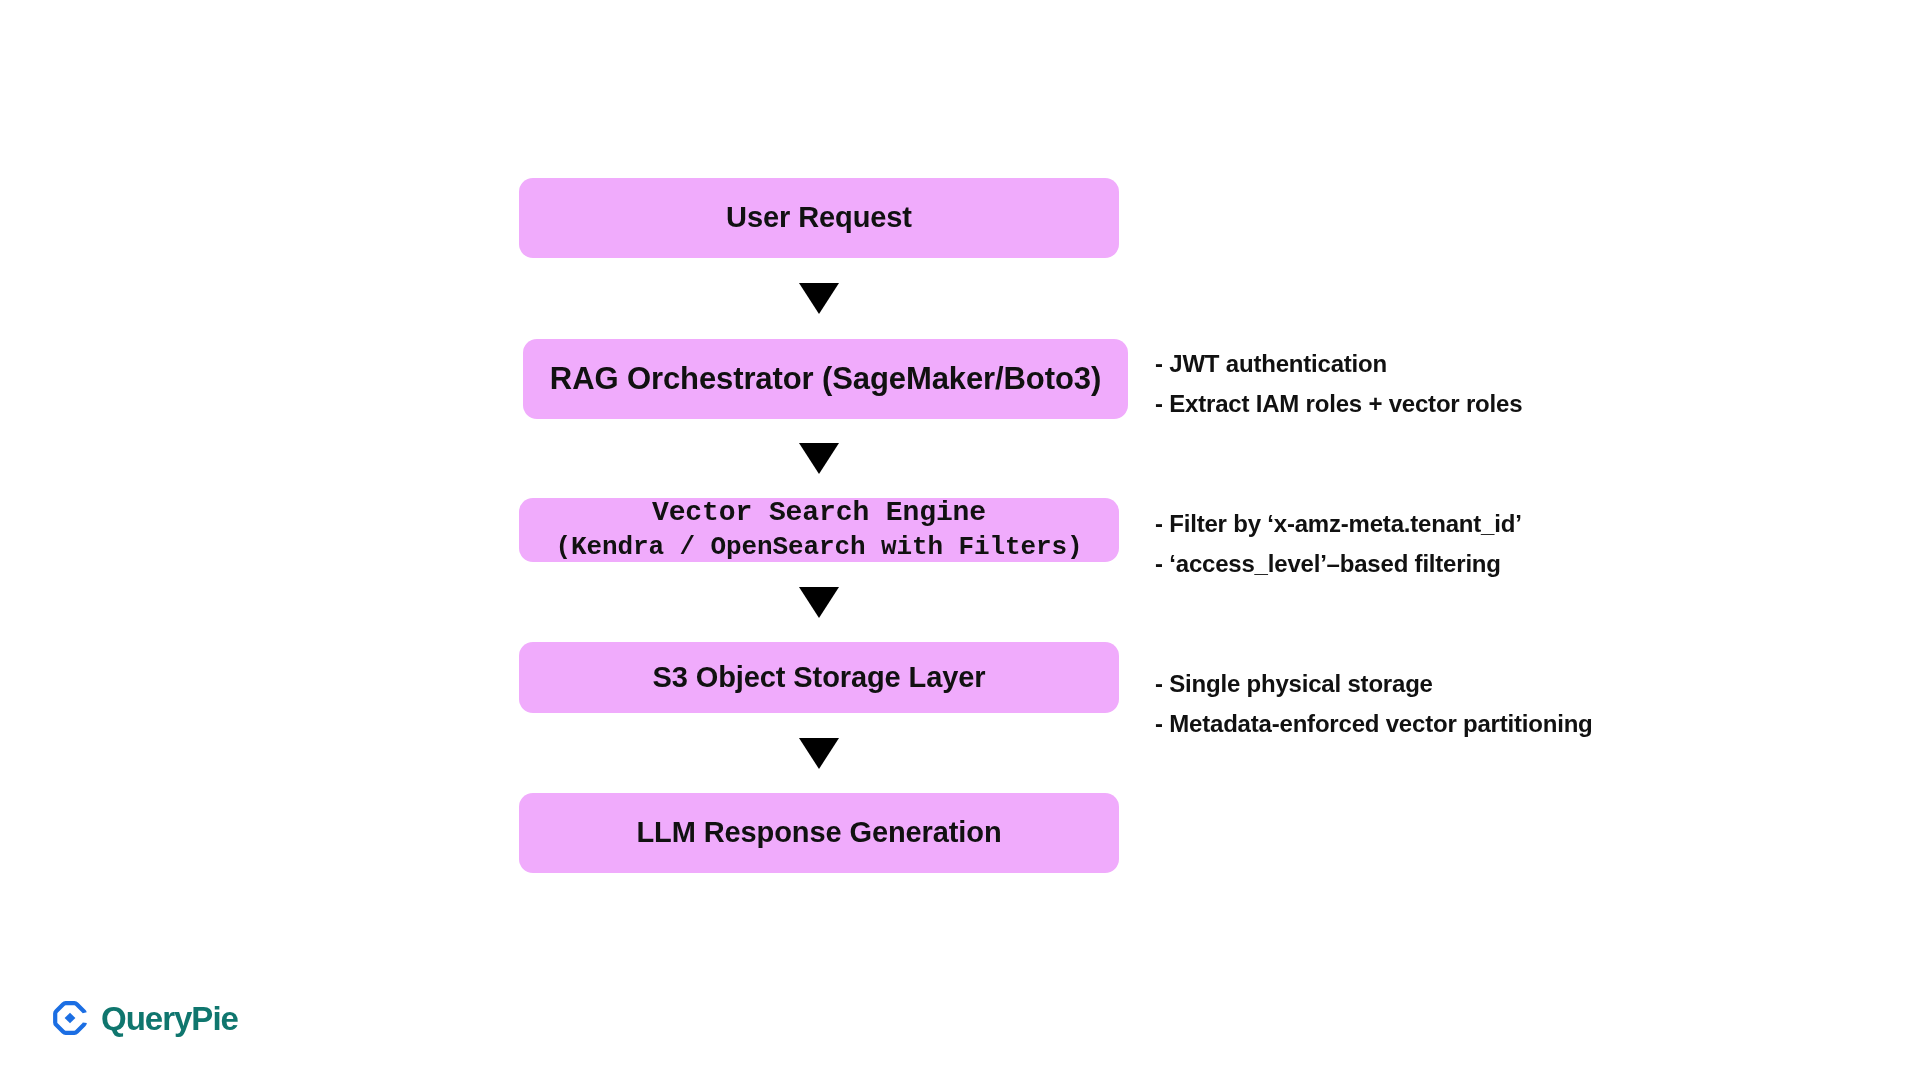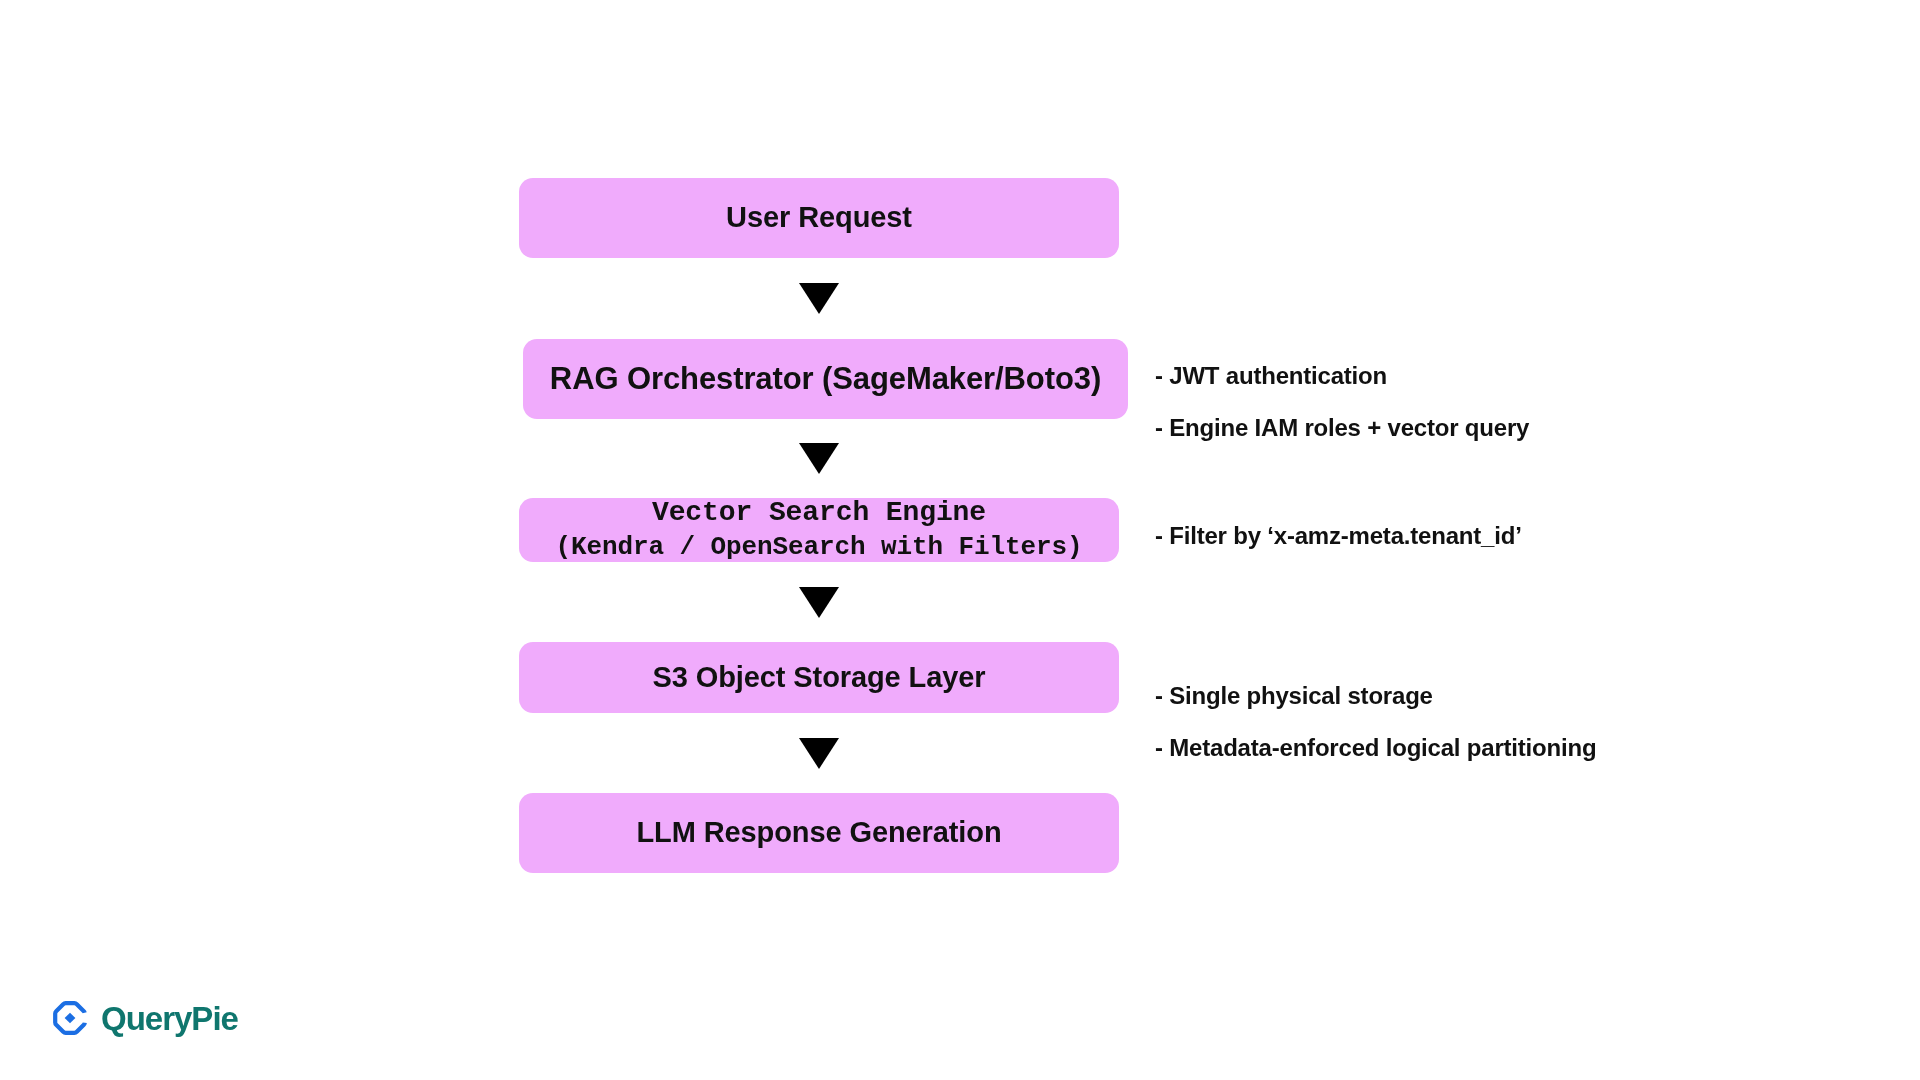--- a/index.html
+++ b/index.html
@@ -83,21 +83,21 @@
   
   .annot {
     position: absolute;
     left: 1155px;
     font-size: 24px;
     font-weight: 700;
     letter-spacing: -0.2px;
     color: #111111;
     white-space: nowrap;
   }
-  .annot .ln { line-height: 40px; margin-top: 12px; }
+  .annot .ln { line-height: 40px; }
   #annot-0 { top: 344px; }
   #annot-1 { top: 504px; }
   #annot-2 { top: 664px; }
 
   
   #logo {
     position: absolute;
     left: 52px;
     top: 1000px;
     display: flex;
@@ -152,30 +152,31 @@
   </div>
 
   <div class="node n4">
     <div class="line1">LLM Response Generation</div>
   </div>
 
 </div>
 
 <div class="annot" id="annot-0">
   <div class="ln">- JWT authentication</div>
-  <div class="ln">- Engine IAM roles + vector query</div>
+  <div class="ln">- Extract IAM roles + vector roles</div>
 </div>
 
 <div class="annot" id="annot-1">
   <div class="ln">- Filter by ‘x-amz-meta.tenant_id’</div>
+  <div class="ln">- ‘access_level’–based filtering</div>
 </div>
 
 <div class="annot" id="annot-2">
   <div class="ln">- Single physical storage</div>
-  <div class="ln">- Metadata-enforced logical partitioning</div>
+  <div class="ln">- Metadata-enforced vector partitioning</div>
 </div>
 
 <div id="logo">
   <span class="mark">
     <svg width="36" height="36" viewBox="0 0 36 36" xmlns="http://www.w3.org/2000/svg">
       <path d="M13.6 3.2 h8.8 a3.4 3.4 0 0 1 2.4 1 l7.0 7.0 a3.4 3.4 0 0 1 1 2.4 v8.8 a3.4 3.4 0 0 1 -1 2.4 l-7.0 7.0 a3.4 3.4 0 0 1 -2.4 1 h-8.8 a3.4 3.4 0 0 1 -2.4 -1 l-7.0 -7.0 a3.4 3.4 0 0 1 -1 -2.4 v-8.8 a3.4 3.4 0 0 1 1 -2.4 l7.0 -7.0 a3.4 3.4 0 0 1 2.4 -1 z" fill="none" stroke="#1b6ee3" stroke-width="4.2" stroke-linejoin="round" stroke-dasharray="66 10" stroke-dashoffset="-33"></path>
       <rect x="14.2" y="14.2" width="7.6" height="7.6" fill="#1b6ee3" transform="rotate(45 18 18)"></rect>
     </svg>
   </span>
   <span class="wordmark">QueryPie</span>

